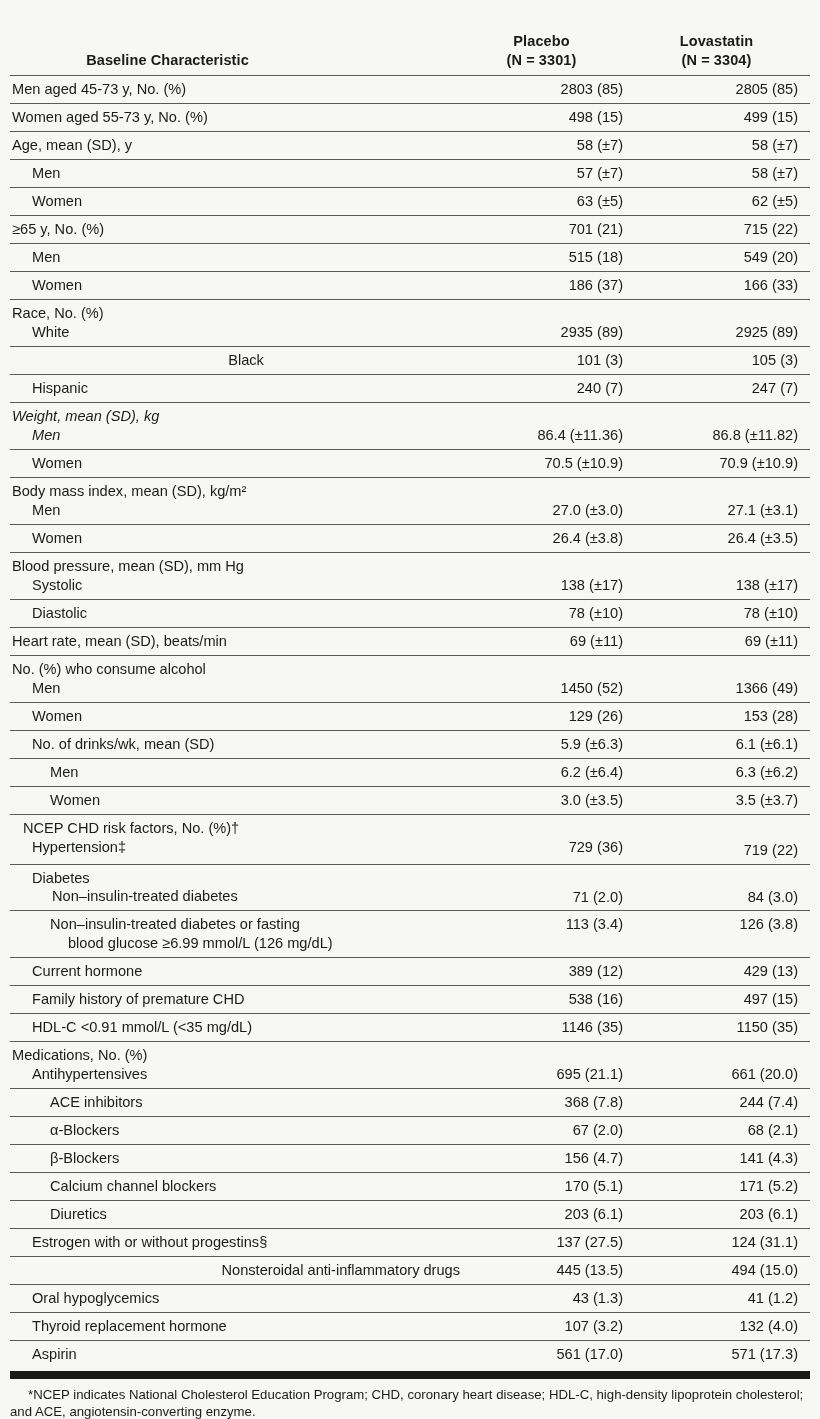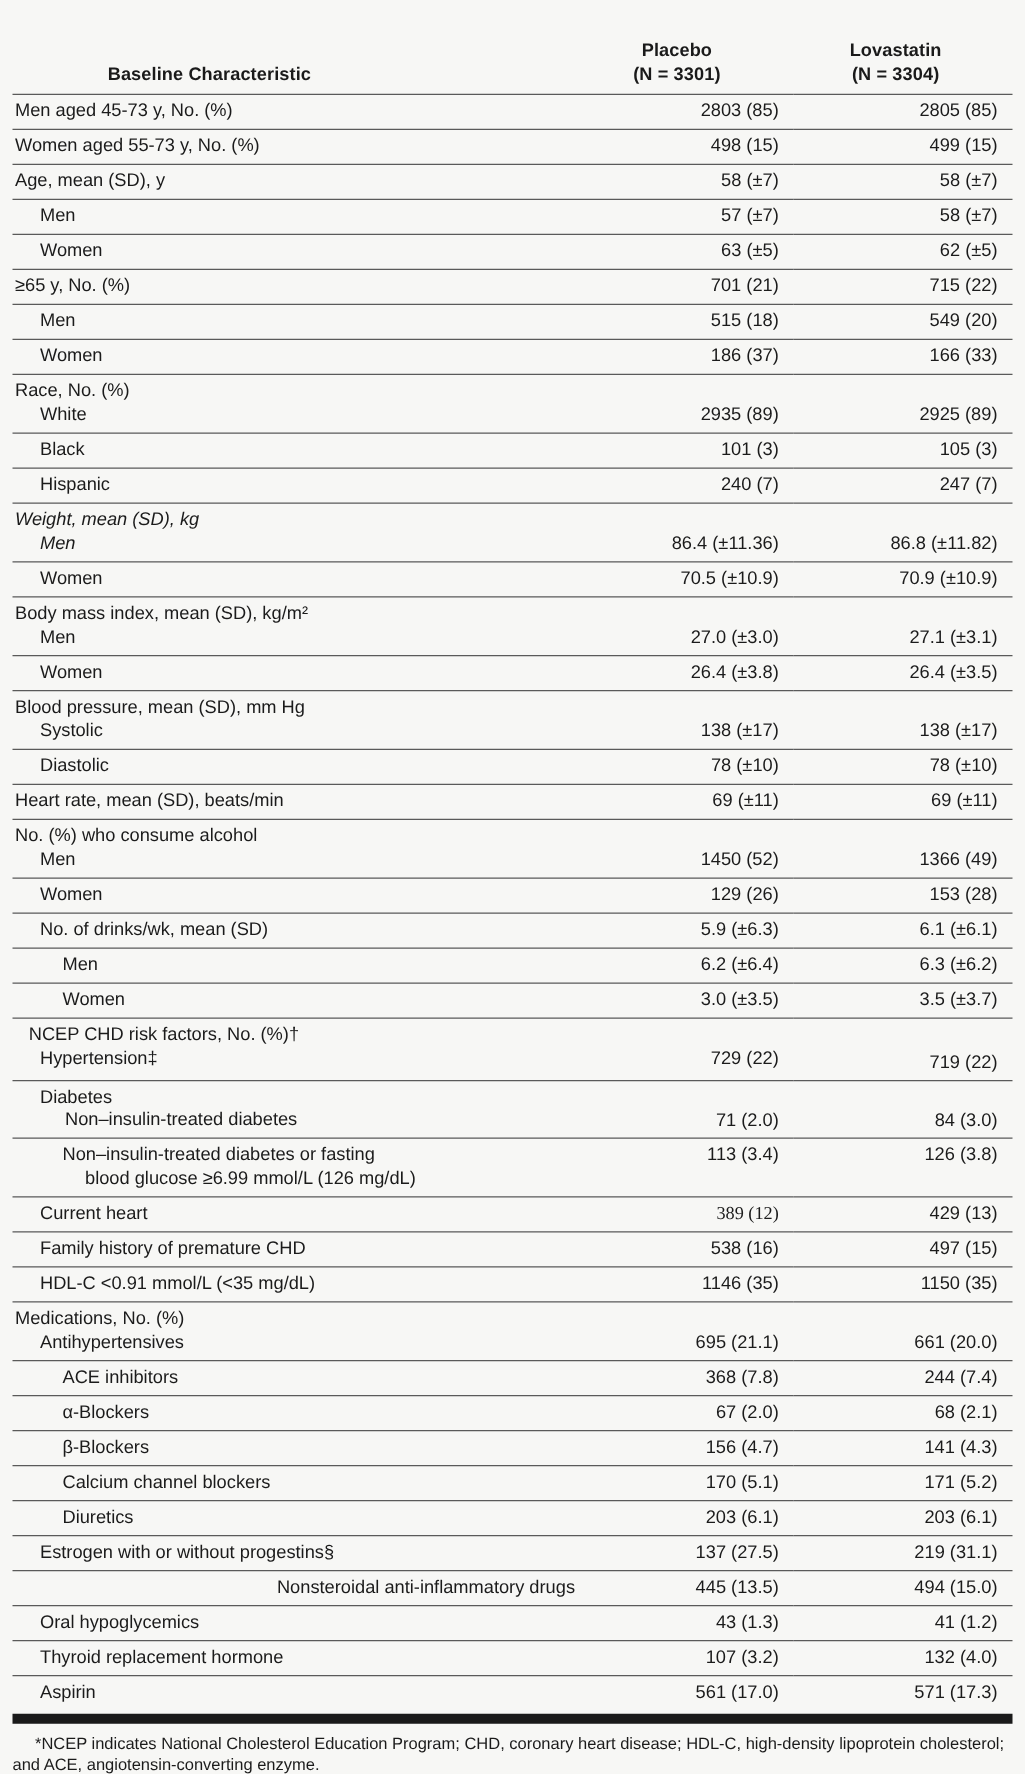--- a/index.html
+++ b/index.html
@@ -190,21 +190,21 @@
             <div style="padding-left: 2px;">
               <span class="grouphead" style="padding-left: 0px;">Race, No. (%)</span>
               <span class="groupsub">White</span>
             </div>
           </td>
           <td class="val" style="border-top: 1.2px solid rgb(90, 90, 90); padding-top: 23px;">2935 (89)</td>
           <td class="val" style="border-top: 1.2px solid rgb(90, 90, 90); padding-top: 23px;">2925 (89)</td>
         </tr>
         <tr>
           <td class="lbl" style="border-top: 1.2px solid rgb(90, 90, 90); padding-left: 0px;">
-            <div style="padding-left: 22px;">
+            <div style="padding-left: 22px; text-align: center;">
               <span style="display: block;">Black</span>
             </div>
           </td>
           <td class="val" style="border-top: 1.2px solid rgb(90, 90, 90);">101 (3)</td>
           <td class="val" style="border-top: 1.2px solid rgb(90, 90, 90);">105 (3)</td>
         </tr>
         <tr>
           <td class="lbl" style="border-top: 1.2px solid rgb(90, 90, 90); padding-left: 0px;">
             <div style="padding-left: 22px;">
               <span style="display: block;">Hispanic</span>
@@ -325,21 +325,21 @@
           <td class="val" style="border-top: 1.2px solid rgb(90, 90, 90);">3.0 (±3.5)</td>
           <td class="val" style="border-top: 1.2px solid rgb(90, 90, 90);">3.5 (±3.7)</td>
         </tr>
         <tr>
           <td class="lbl" style="border-top: 1.2px solid rgb(90, 90, 90); padding-left: 0px;">
             <div style="padding-left: 2px;">
               <span class="grouphead" style="padding-left: 0px; margin-left: 11px;">NCEP CHD risk factors, No. (%)†</span>
               <span class="groupsub">Hypertension‡</span>
             </div>
           </td>
-          <td class="val" style="border-top: 1.2px solid rgb(90, 90, 90); padding-top: 23px;">729 (22)</td>
+          <td class="val" style="border-top: 1.2px solid rgb(90, 90, 90); padding-top: 23px;">729 (36)</td>
           <td class="val" style="border-top: 1.2px solid rgb(90, 90, 90); padding-top: 26px;">719 (22)</td>
         </tr>
         <tr>
           <td class="lbl" style="border-top: 1.2px solid rgb(90, 90, 90); padding-left: 0px;">
             <div style="padding-left: 22px;">
               <span class="grouphead" style="padding-left: 0px;">Diabetes</span>
               <span class="groupsub">Non–insulin-treated diabetes</span>
             </div>
           </td>
           <td class="val" style="border-top: 1.2px solid rgb(90, 90, 90); padding-top: 23px;">71 (2.0)</td>
@@ -351,24 +351,24 @@
               <span style="display: block;">Non–insulin-treated diabetes or fasting</span>
               <span class="wrapline2">blood glucose ≥6.99 mmol/L (126 mg/dL)</span>
             </div>
           </td>
           <td class="val" style="border-top: 1.2px solid rgb(90, 90, 90);">113 (3.4)</td>
           <td class="val" style="border-top: 1.2px solid rgb(90, 90, 90);">126 (3.8)</td>
         </tr>
         <tr>
           <td class="lbl" style="border-top: 1.2px solid rgb(90, 90, 90); padding-left: 0px;">
             <div style="padding-left: 22px;">
-              <span style="display: block;">Current heart</span>
-            </div>
-          </td>
-          <td class="val" style="border-top: 1.2px solid rgb(90, 90, 90); font-family: Liberation Serif, serif;">389 (12)</td>
+              <span style="display: block;">Current hormone</span>
+            </div>
+          </td>
+          <td class="val" style="border-top: 1.2px solid rgb(90, 90, 90);">389 (12)</td>
           <td class="val" style="border-top: 1.2px solid rgb(90, 90, 90);">429 (13)</td>
         </tr>
         <tr>
           <td class="lbl" style="border-top: 1.2px solid rgb(90, 90, 90); padding-left: 0px;">
             <div style="padding-left: 22px;">
               <span style="display: block;">Family history of premature CHD</span>
             </div>
           </td>
           <td class="val" style="border-top: 1.2px solid rgb(90, 90, 90);">538 (16)</td>
           <td class="val" style="border-top: 1.2px solid rgb(90, 90, 90);">497 (15)</td>
@@ -437,21 +437,21 @@
           <td class="val" style="border-top: 1.2px solid rgb(90, 90, 90);">203 (6.1)</td>
           <td class="val" style="border-top: 1.2px solid rgb(90, 90, 90);">203 (6.1)</td>
         </tr>
         <tr>
           <td class="lbl" style="border-top: 1.2px solid rgb(90, 90, 90); padding-left: 0px;">
             <div style="padding-left: 22px;">
               <span style="display: block;">Estrogen with or without progestins§</span>
             </div>
           </td>
           <td class="val" style="border-top: 1.2px solid rgb(90, 90, 90);">137 (27.5)</td>
-          <td class="val" style="border-top: 1.2px solid rgb(90, 90, 90);">219 (31.1)</td>
+          <td class="val" style="border-top: 1.2px solid rgb(90, 90, 90);">124 (31.1)</td>
         </tr>
         <tr>
           <td class="lbl" style="border-top: 1.2px solid rgb(90, 90, 90); padding-left: 0px; text-align: right;">
             <div style="padding-left: 22px;">
               <span style="display: block;">Nonsteroidal anti-inflammatory drugs</span>
             </div>
           </td>
           <td class="val" style="border-top: 1.2px solid rgb(90, 90, 90);">445 (13.5)</td>
           <td class="val" style="border-top: 1.2px solid rgb(90, 90, 90);">494 (15.0)</td>
         </tr>

